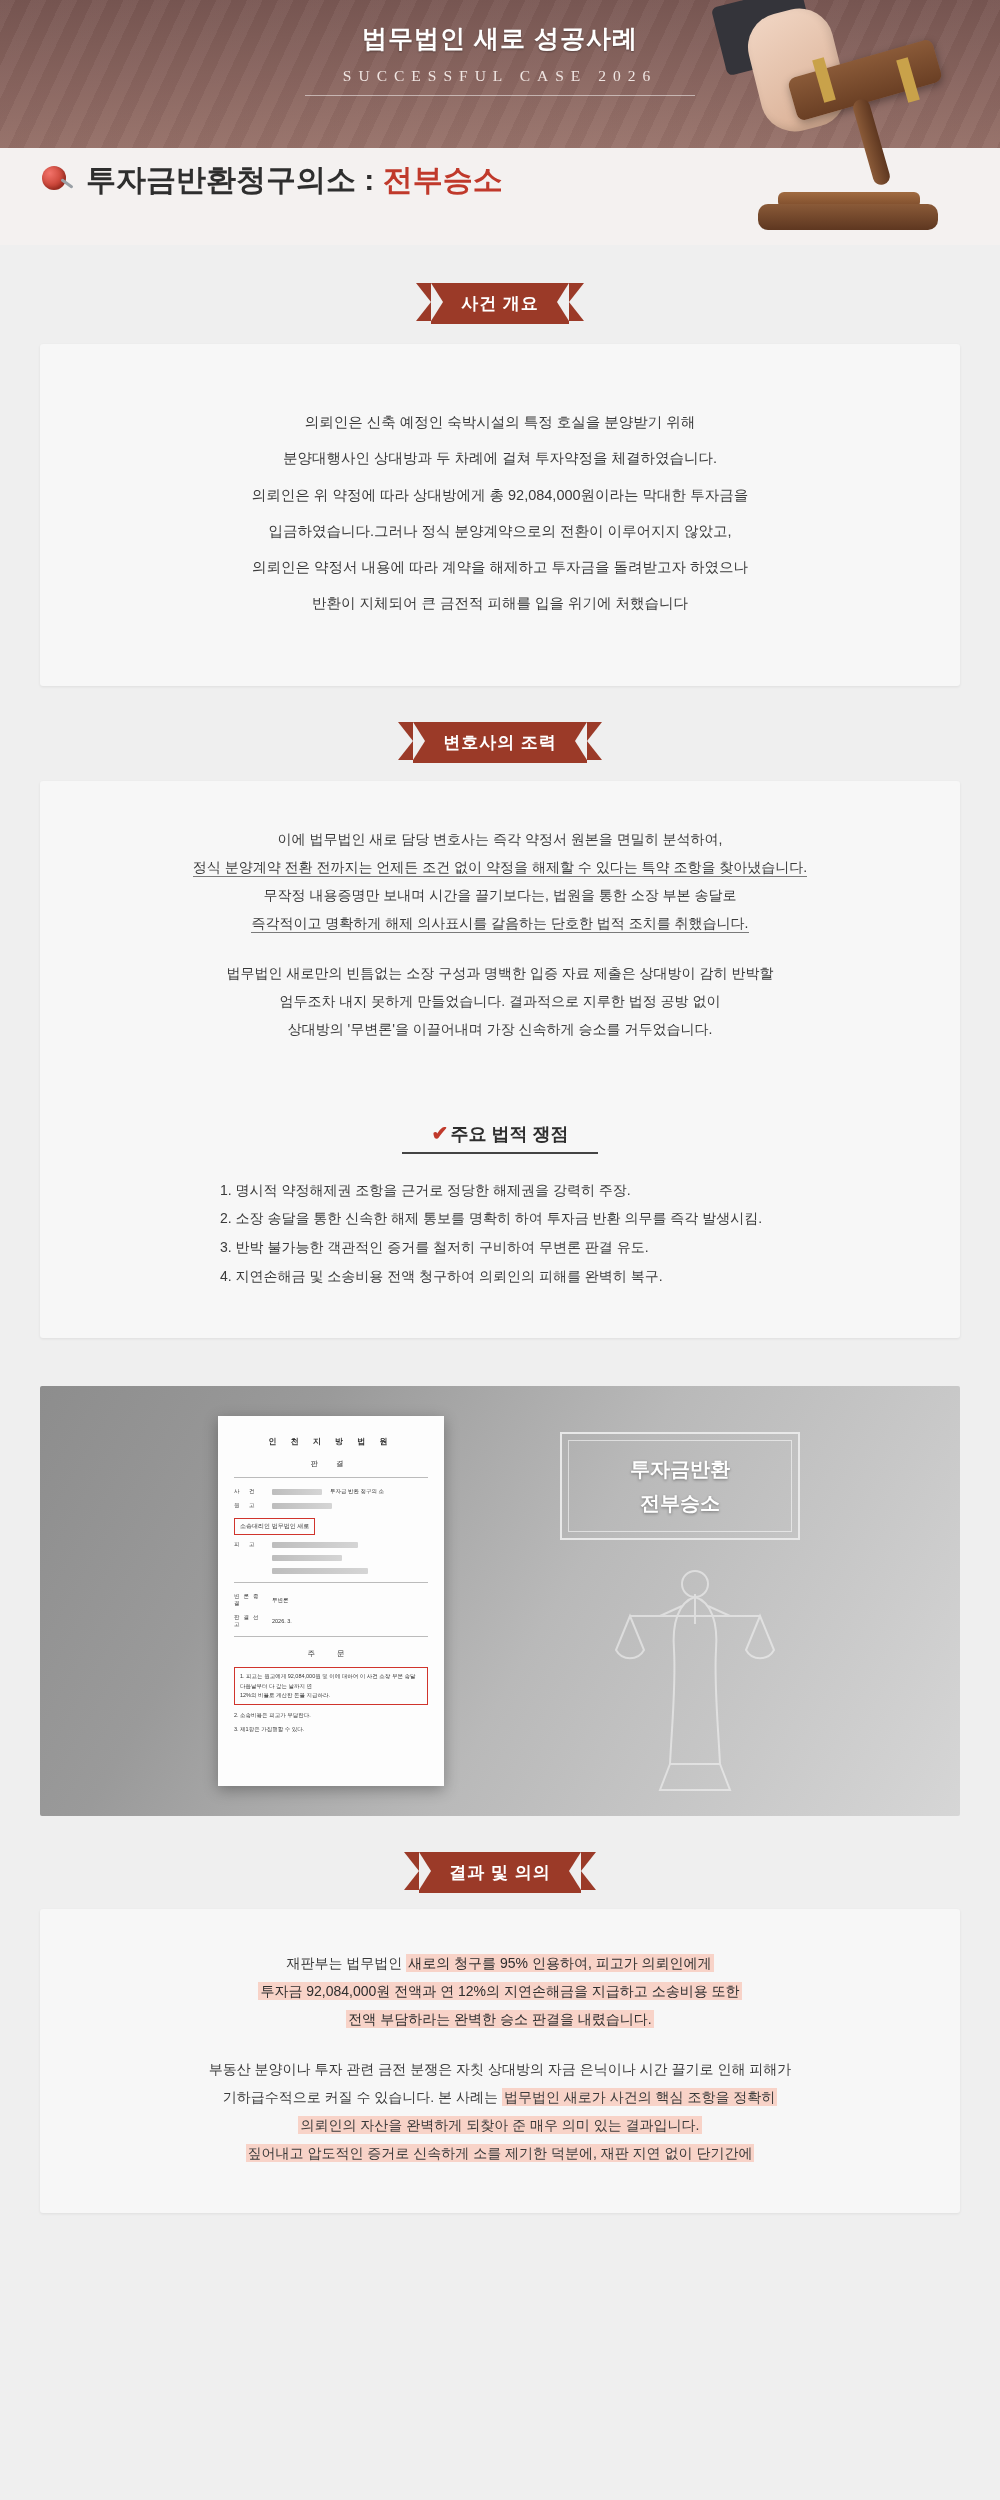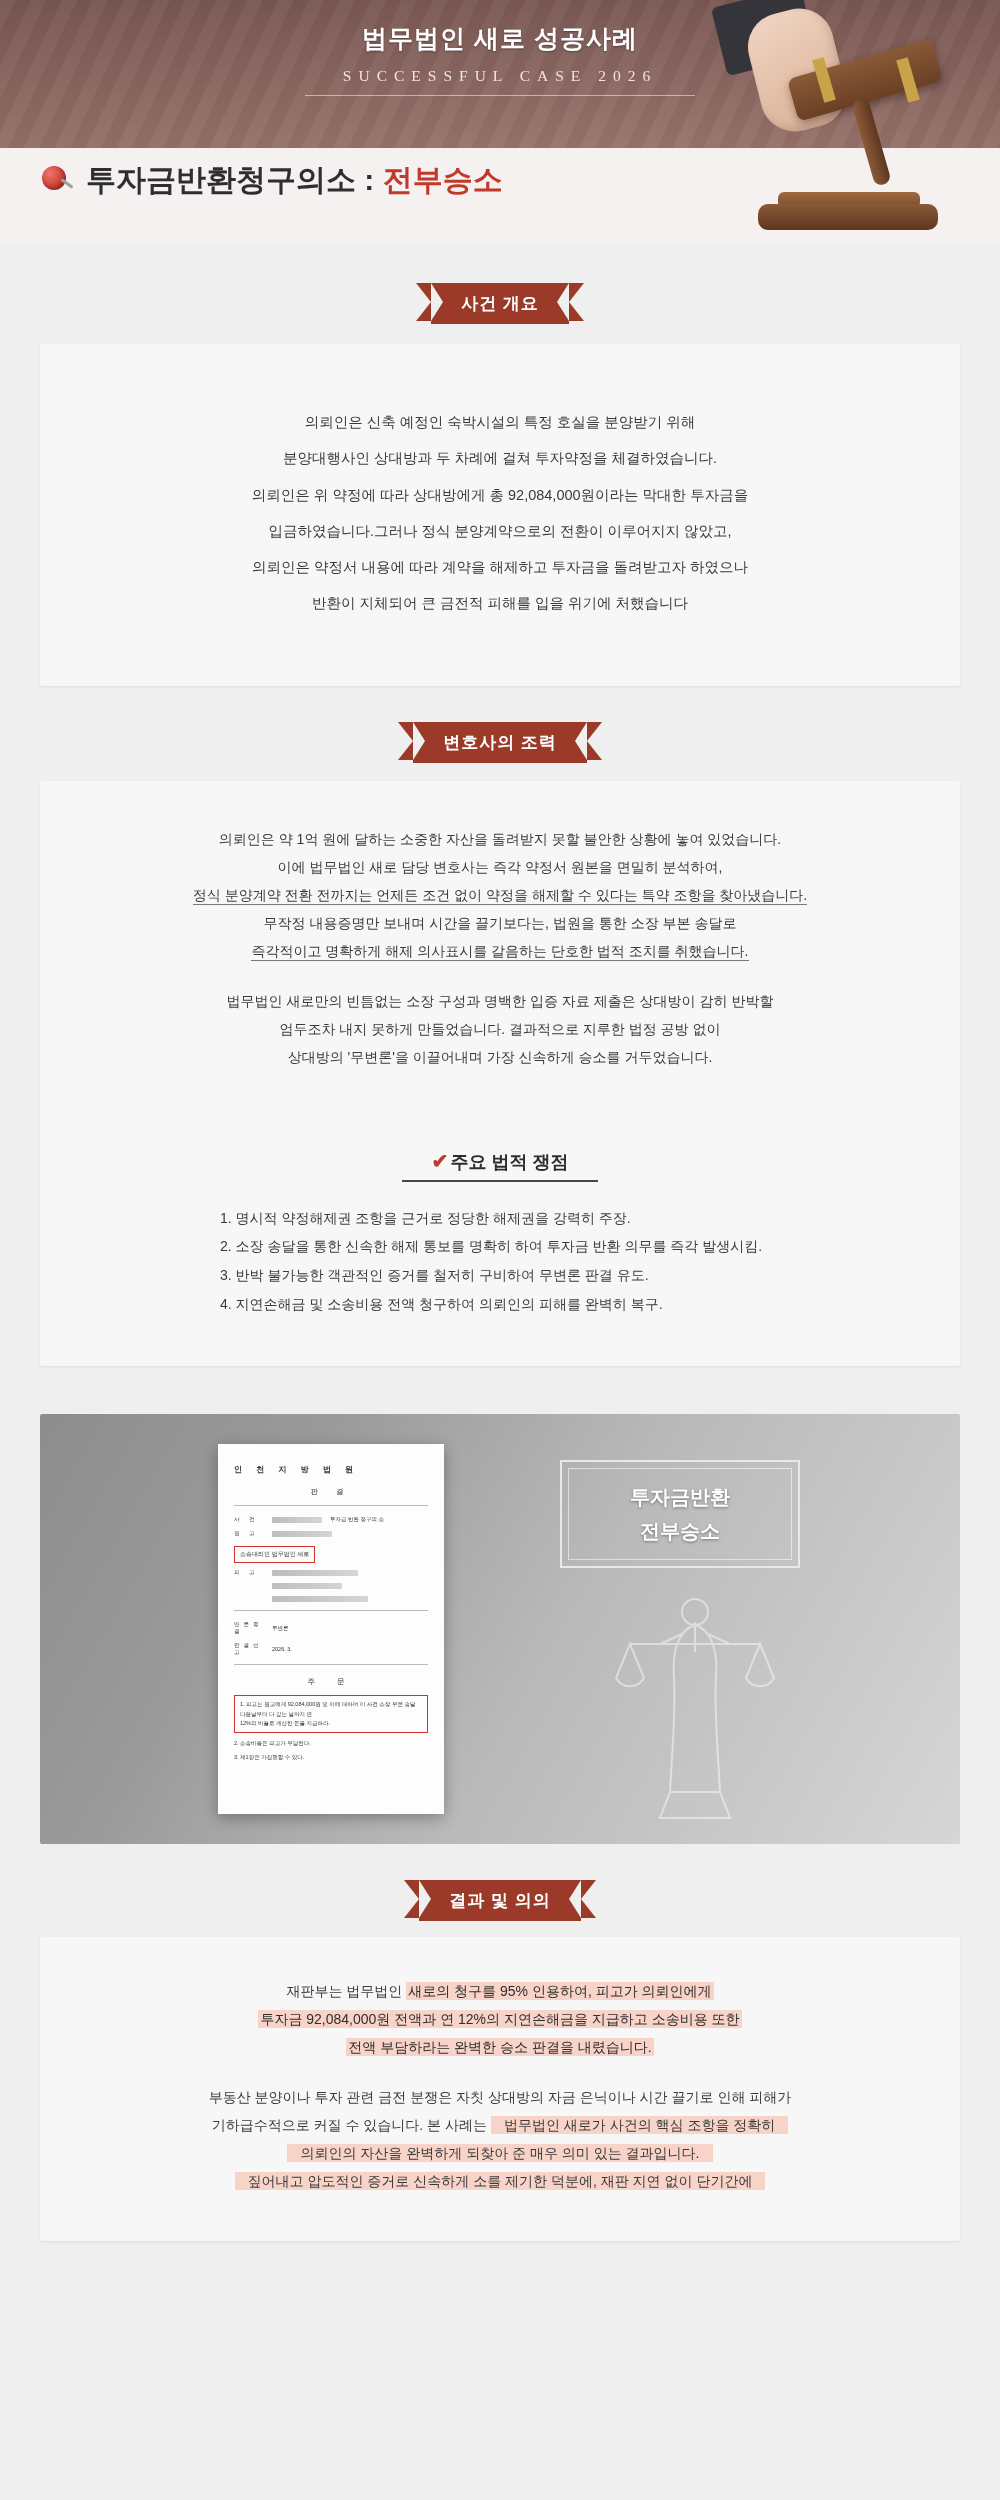--- a/index.html
+++ b/index.html
@@ -146,21 +146,21 @@
   
   .panel {
     width:920px; height:430px; margin:0 auto; position:relative; overflow:hidden;
     background:linear-gradient(120deg,#8d8d8d 0%, #9a9a9a 25%, #b9b9b9 55%, #d6d6d6 100%);
     border-radius:2px;
   }
   .doc {
     position:absolute; left:178px; top:30px; width:226px; height:370px; background:#fdfdfd;
     box-shadow:0 4px 14px rgba(0,0,0,.3); padding:14px 16px; font-size:5.5px; color:#333;
   }
-  .doc .court { font-size:8px; letter-spacing:6px; font-weight:bold; margin-top:6px;}
+  .doc .court { text-align:center; font-size:8px; letter-spacing:6px; font-weight:bold; margin-top:6px;}
   .doc .judg { text-align:center; font-size:7.5px; letter-spacing:8px; margin-top:12px; }
   .doc .hr { height:1px; background:#bbb; margin:8px 0 10px; }
   .doc .row { display:flex; gap:8px; margin-bottom:7px; align-items:center; }
   .doc .lbl { width:30px; letter-spacing:4px; color:#444; flex:none; }
   .doc .bar { height:6px; background:#c9c9c9; border-radius:1px; }
   .doc .bar.blur { background:linear-gradient(90deg,#bdbdbd,#d5d5d5); filter:blur(0.6px); }
   .doc .redbox {
     border:1.3px solid #d0342c; padding:3px 5px; display:inline-block; color:#333; font-size:6px;
     margin:2px 0 6px;
   }
@@ -174,21 +174,21 @@
   .stamp .inner {
     width:224px; height:92px; border:1px solid rgba(255,255,255,.55);
     display:flex; flex-direction:column; align-items:center; justify-content:center; gap:7px;
     color:#fff; font-size:20px; font-weight:bold; text-shadow:0 1px 3px rgba(0,0,0,.4);
   }
   .lady { position:absolute; left:560px; top:168px; width:190px; height:250px; opacity:.55; }
 
   
   .result-card { padding:40px 46px 46px; text-align:center; }
   .result-card p { margin:0; line-height:2.0; font-size:14px; color:#3a3a3a; }
-  .hl { background:#f8d3c8; padding:1px 13px; }
+  .hl { background:#f8d3c8; padding:1px 2px; }
   .hl-strong { background:#f8d3c8; padding:1px 2px; color:#2e2e2e; }
   .gap { height:22px; }
 </style>
 </head>
 <body>
 
 <div class="page">
 
   <div class="header">
     <div class="bandtop"></div>
@@ -246,21 +246,20 @@
   <div class="ribbon-wrap">
     <span class="ribbon">
       <span class="notch-l"></span>
       <span>변호사의 조력</span>
       <span class="notch-r"></span>
     </span>
   </div>
 
   <div style="height:18px"></div>
   <div class="card centerbox help-card">
-    <p>의뢰인은 약 1억 원에 달하는 소중한 자산을 돌려받지 못할 불안한 상황에 놓여 있었습니다.</p>
     <p>이에 법무법인 새로 담당 변호사는 즉각 약정서 원본을 면밀히 분석하여,</p>
     <p><span class="u-line">정식 분양계약 전환 전까지는 언제든 조건 없이 약정을 해제할 수 있다는 특약 조항을 찾아냈습니다.</span></p>
     <p>무작정 내용증명만 보내며 시간을 끌기보다는, 법원을 통한 소장 부본 송달로</p>
     <p><span class="u-line">즉각적이고 명확하게 해제 의사표시를 갈음하는 단호한 법적 조치를 취했습니다.</span></p>
 
     <div class="gap"></div>
 
     <p>법무법인 새로만의 빈틈없는 소장 구성과 명백한 입증 자료 제출은 상대방이 감히 반박할</p>
     <p>엄두조차 내지 못하게 만들었습니다. 결과적으로 지루한 법정 공방 없이</p>
     <p class="accent-red">상대방의 '무변론'을 이끌어내며 가장 신속하게 승소를 거두었습니다.</p>

